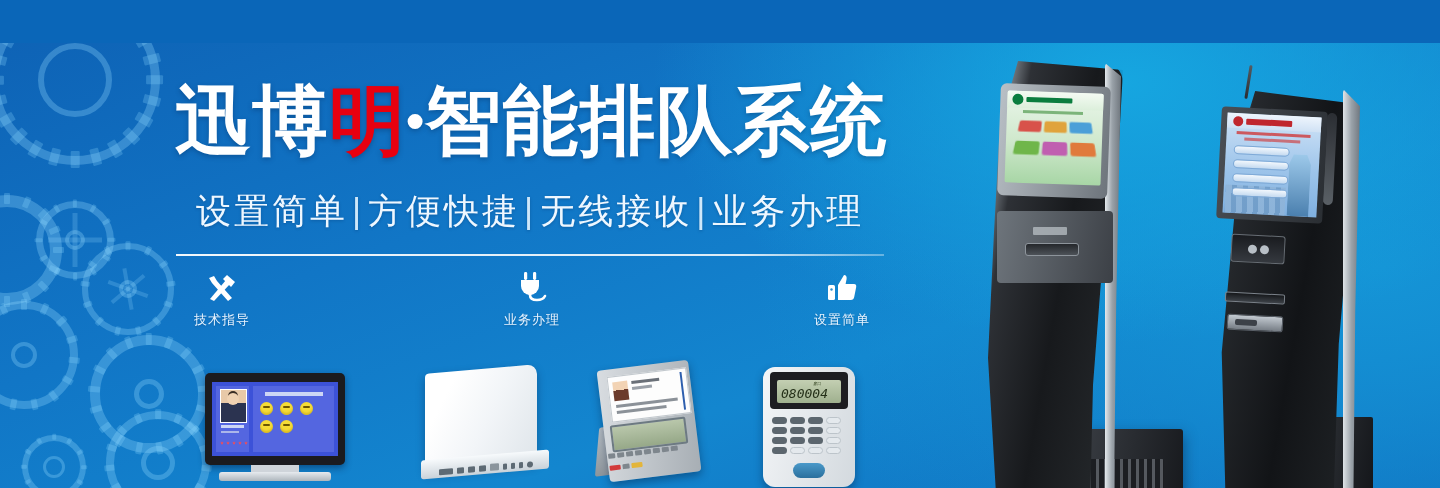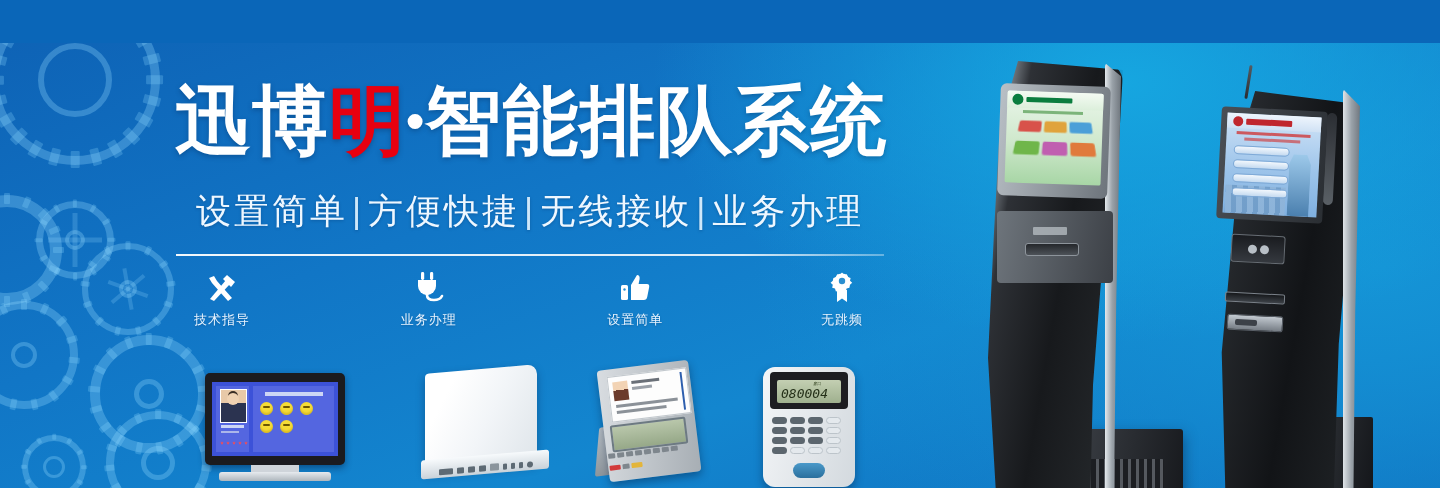--- a/index.html
+++ b/index.html
@@ -404,33 +404,20 @@
         <svg width="30" height="28" viewBox="0 0 30 28">
           <rect x="1" y="12" width="7" height="15" rx="1.6" fill="#ffffff"></rect>
           <circle cx="4.5" cy="16.5" r="1.2" fill="#2a8fd0"></circle>
           <path d="M11 27 V12 L17 2 q3 0 2.6 4 L18.6 11 H27 q2.6 0 2.2 3 l-2 10 q-.5 3 -3.4 3 Z" fill="#ffffff"></path>
         </svg>
       </div>
       <div class="lbl">设置简单</div>
     </div>
 
 
-    <div class="feat">
-      <div class="ico">
-        <svg width="26" height="31" viewBox="0 0 26 31">
-          <g fill="#ffffff">
-            <circle cx="13" cy="9" r="7.6"></circle>
-            <path d="M13 .6 l2 2.2 2.9-.6.9 2.8 2.8.9-.6 2.9 2.2 2-2.2 2-.6 2.9-2.8.9-.9 2.8-2.9-.6-2 2.2-2-2.2-2.9.6-.9-2.8-2.8-.9.6-2.9-2.2-2 2.2-2 .6-2.9 2.8-.9.9-2.8 2.9.6z"></path>
-          </g>
-          <circle cx="13" cy="9" r="3.2" fill="#2a8fd0"></circle>
-          <path d="M8 18 L8 30 L13 26.5 L18 30 L18 18 Z" fill="#ffffff"></path>
-        </svg>
-      </div>
-      <div class="lbl">无跳频</div>
-    </div>
   </div>
 
   <div id="products">
 
     <div id="monitor">
       <div class="mon-frame">
         <div class="mon-screen">
           <div class="mon-left">
             <div class="mon-photo"></div>
             <div class="mon-nm"></div>

